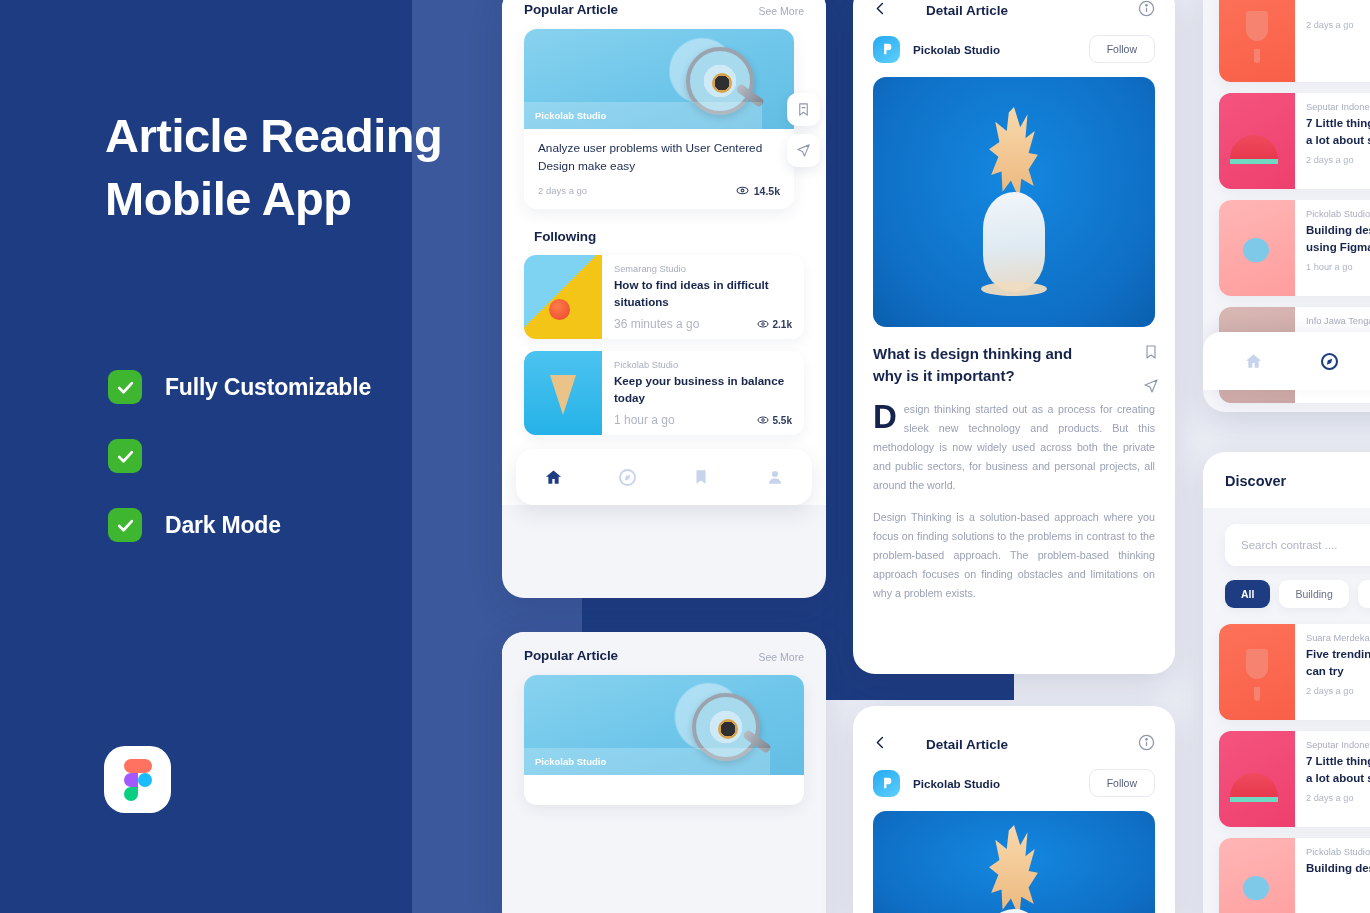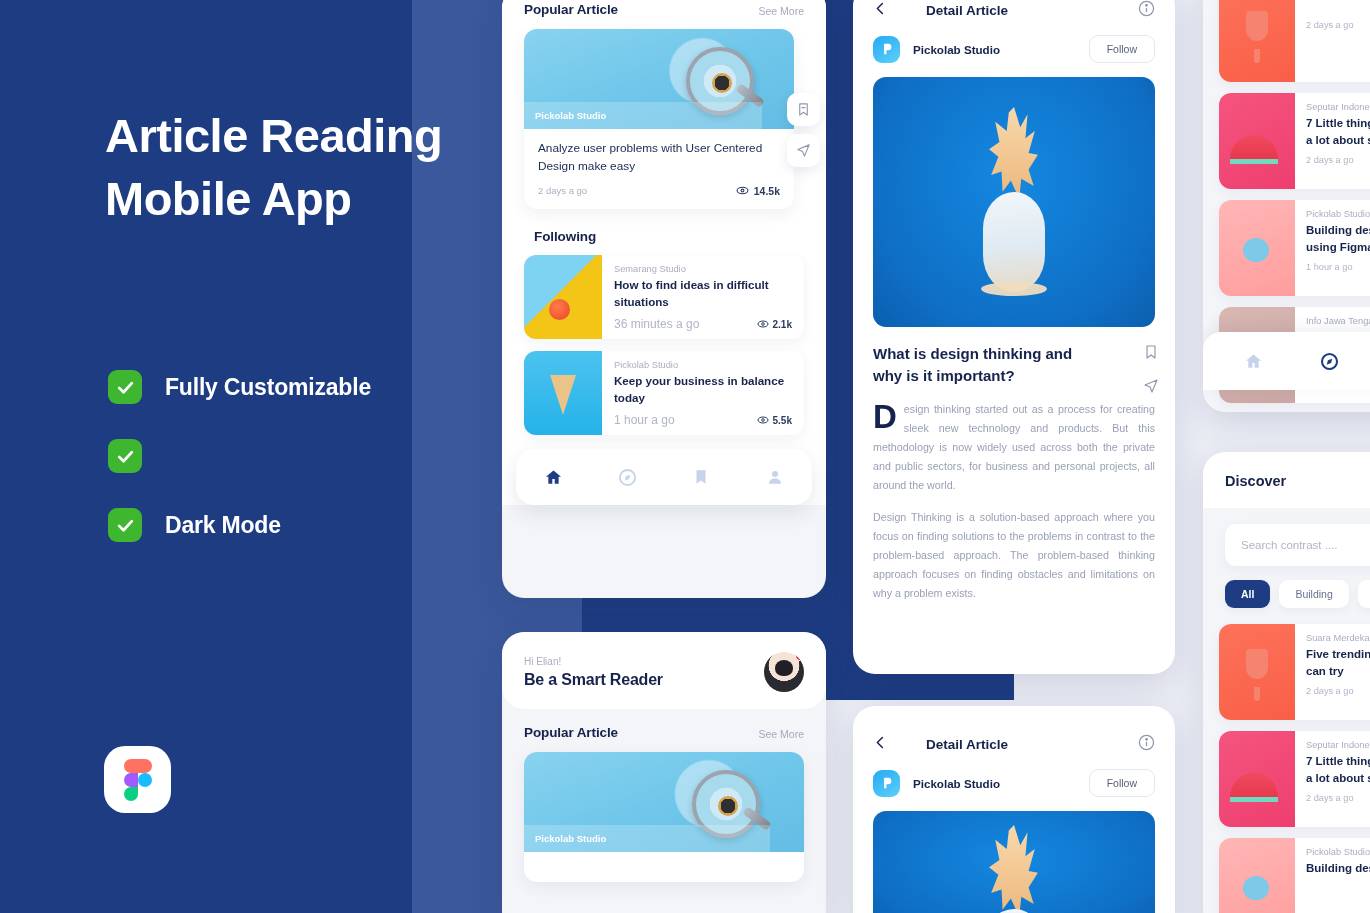--- a/index.html
+++ b/index.html
@@ -395,31 +395,20 @@
         <svg width="18" height="18" viewBox="0 0 24 24" fill="#c6d3ea">
             <circle cx="12" cy="8" r="4"></circle>
             <path d="M4 21c0-4.4 3.6-7 8-7s8 2.6 8 7z"></path>
           </svg>
       </span>
     </div>
   </div>
 </div>
 
 <div class="phone" style="left:502px; top:632px; width:324px; height:300px;">
-  <div class="sheet" style="border-radius:22px;">
-    <div class="greet">
-      <div>
-        <div class="greet-hi">Hi Elian!</div>
-        <div class="greet-h">Be a Smart Reader</div>
-      </div>
-      <div class="avatar">
-        <span class="avatar-dot"></span>
-      </div>
-    </div>
-  </div>
 
   <div style="background:#f4f5f9; padding-top:16px; height:100%;">
     <div class="row-between" style="padding:0 22px 12px;">
       <span class="sec-title">Popular Article</span>
       <span class="see-more">See More</span>
     </div>
     <div class="pop-wrap">
       <div class="pop-card" style="width:280px;">
         <div class="pop-img">
           <div class="lens"></div>

